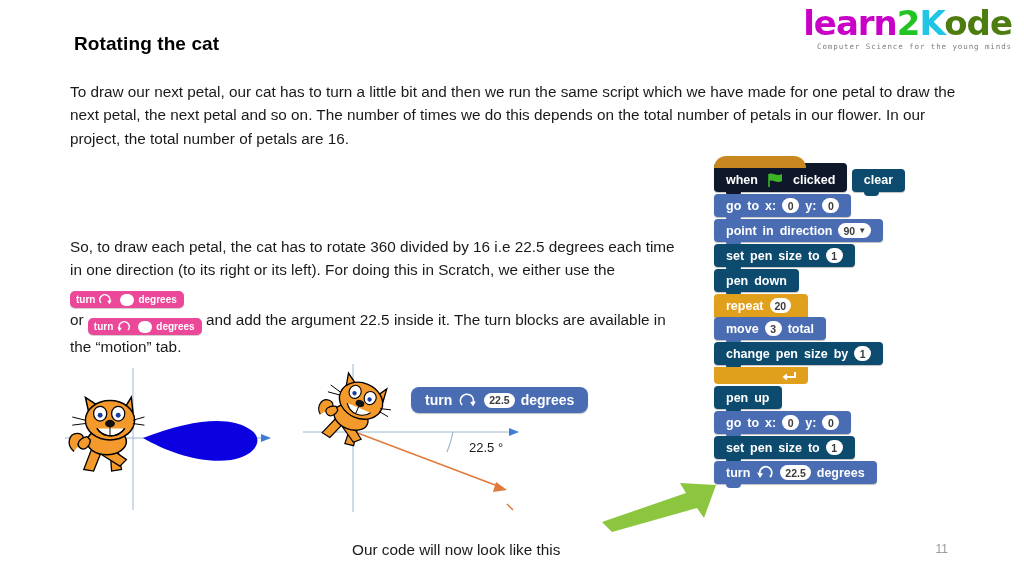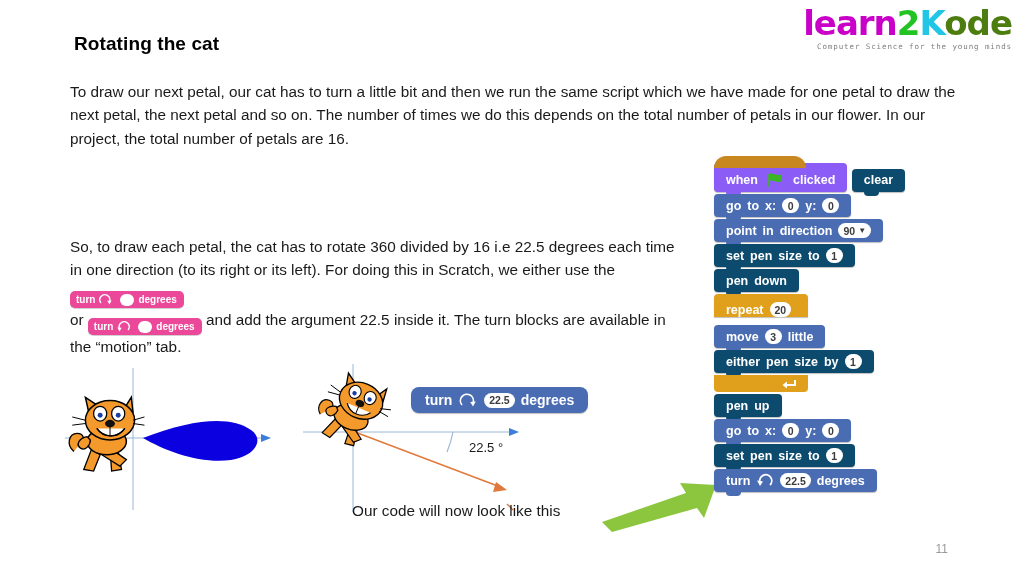--- a/index.html
+++ b/index.html
@@ -77,21 +77,21 @@
   .inline-turn .oval {
     display: inline-block; vertical-align: middle;
     width: 14px; height: 12px; border-radius: 7px;
     background: #ffffff; margin: 0 4px;
   }
 
   
   #illus { position: absolute; left: 55px; top: 360px; width: 560px; height: 160px; }
 
   #caption {
-    position: absolute; left: 352px; top: 502px;
+    position: absolute; left: 352px; top: 541px;
     font-size: 15.3px; color: #1a1a1a;
   }
 
   #greenarrow { position: absolute; left: 600px; top: 482px; }
 
   
   #script { position: absolute; left: 714px; top: 163px; }
 
   .blk {
     position: relative;
@@ -104,21 +104,21 @@
     height: 23px;
     border-radius: 4px;
     white-space: nowrap;
     box-shadow: 0 1px 1px rgba(0,0,0,.25);
     margin-bottom: 2px;
   }
   .blk .t { margin: 0 3px; }
   .c-motion { background: #4a6cb3; }
   .c-pen    { background: #0c4a6e; }
   .c-ctrl   { background: #e0a01c; }
-  .c-event  { background: #8b5cf6; }
+  .c-event  { background: #0f172a; }
 
   .oval-w {
     display: inline-flex; align-items: center; justify-content: center;
     background: #ffffff; color: #3b3b3b;
     border-radius: 9px; min-width: 17px; height: 15px;
     padding: 0 5px; font-size: 10.5px; font-weight: bold;
     margin: 0 3px;
   }
   .dd { margin-left: 3px; font-size: 8px; color: #3b3b3b; }
 
@@ -136,21 +136,21 @@
   }
 
   .notch::after {
     content: ""; position: absolute; left: 12px; bottom: -4px;
     width: 15px; height: 5px; background: inherit;
     border-radius: 0 0 4px 4px;
   }
 
   
   #repeat-wrap { position: relative; width: 94px; }
-  .rep-head { border-radius: 4px 4px 0 0; margin-bottom: 8px; align-items: flex-end; }
+  .rep-head { border-radius: 4px 4px 0 0; margin-bottom: 0; }
   .rep-arm { width: 14px; background: #e0a01c; }
   .rep-foot {
     width: 94px; height: 17px; background: #e0a01c;
     border-radius: 0 0 4px 4px; position: relative;
     display: flex; align-items: center; justify-content: flex-end;
     padding-right: 11px; margin-bottom: 2px;
   }
   .inner-row { display: flex; }
   .inner-blocks { margin-left: 0; }
 
@@ -357,25 +357,25 @@
       <div class="blk c-ctrl rep-head" style="width:94px;">
         <span class="t">repeat</span>
         <span class="oval-w">20</span>
       </div>
       <div class="inner-row">
         <div class="rep-arm"></div>
         <div class="inner-blocks">
           <div class="blk c-motion notch">
             <span class="t">move</span>
             <span class="oval-w">3</span>
-            <span class="t">little</span>
+            <span class="t">total</span>
           </div>
           <br>
           <div class="blk c-pen notch">
-            <span class="t">either</span>
+            <span class="t">change</span>
             <span class="t">pen</span>
             <span class="t">size</span>
             <span class="t">by</span>
             <span class="oval-w">1</span>
           </div>
         </div>
       </div>
       <div class="rep-foot">
         <svg width="16" height="12" viewBox="0 0 16 12">
           <path d="M14 2 L14 7 L4 7" fill="none" stroke="#ffffff" stroke-width="2"></path>

